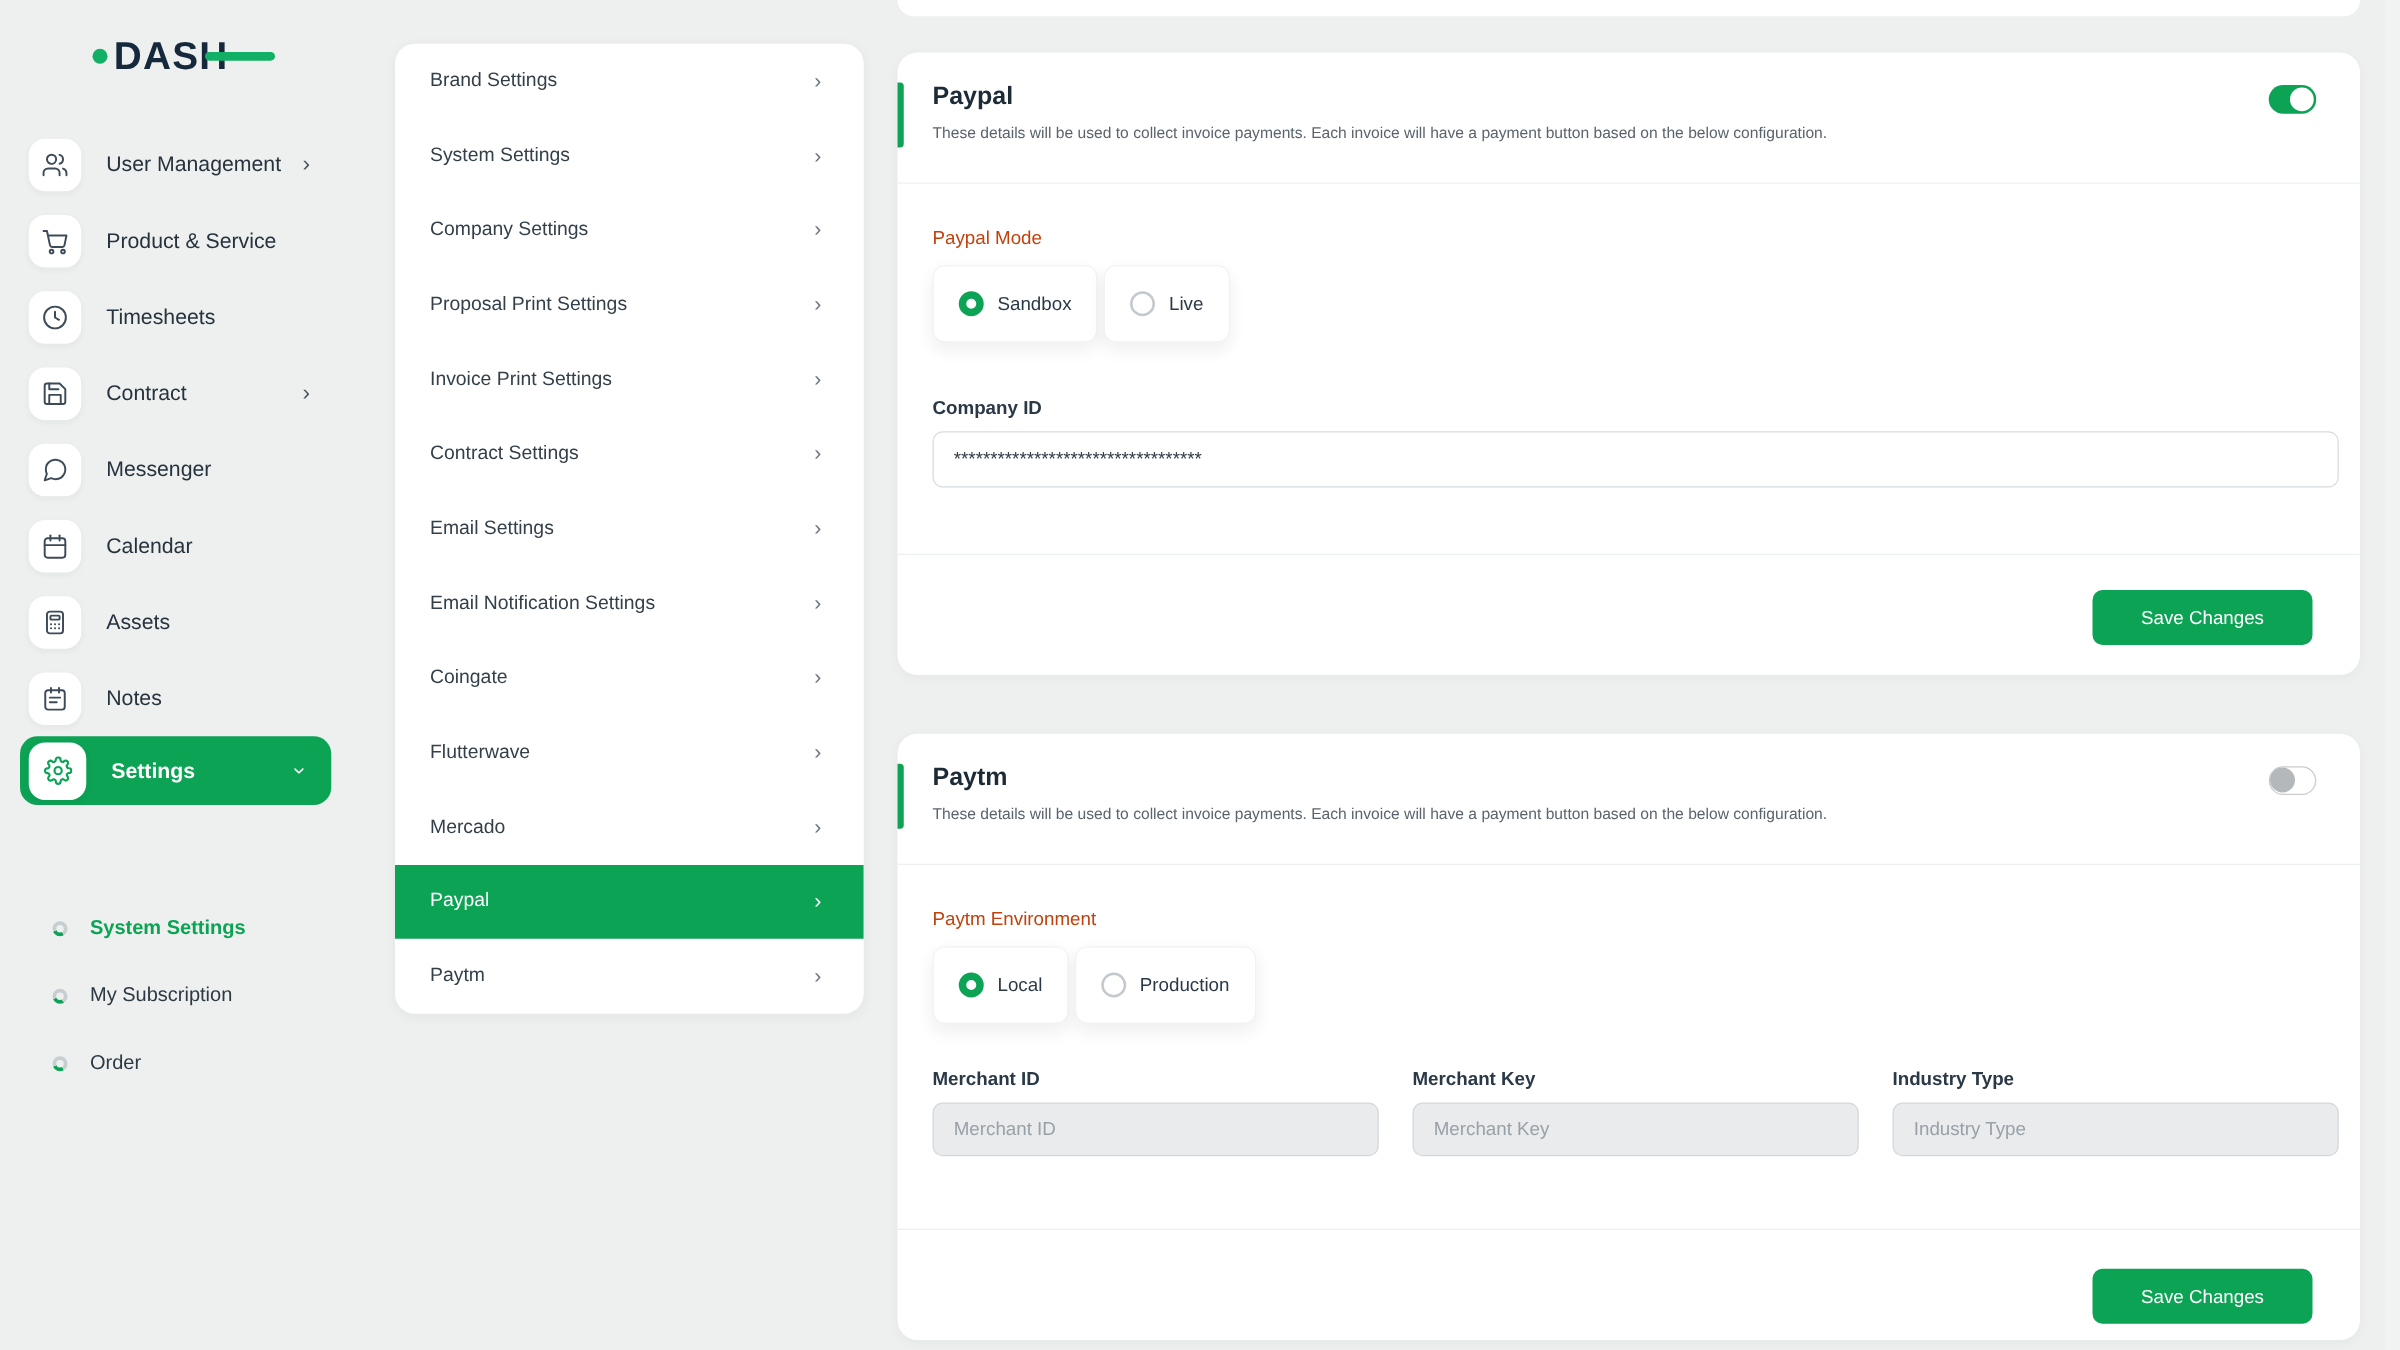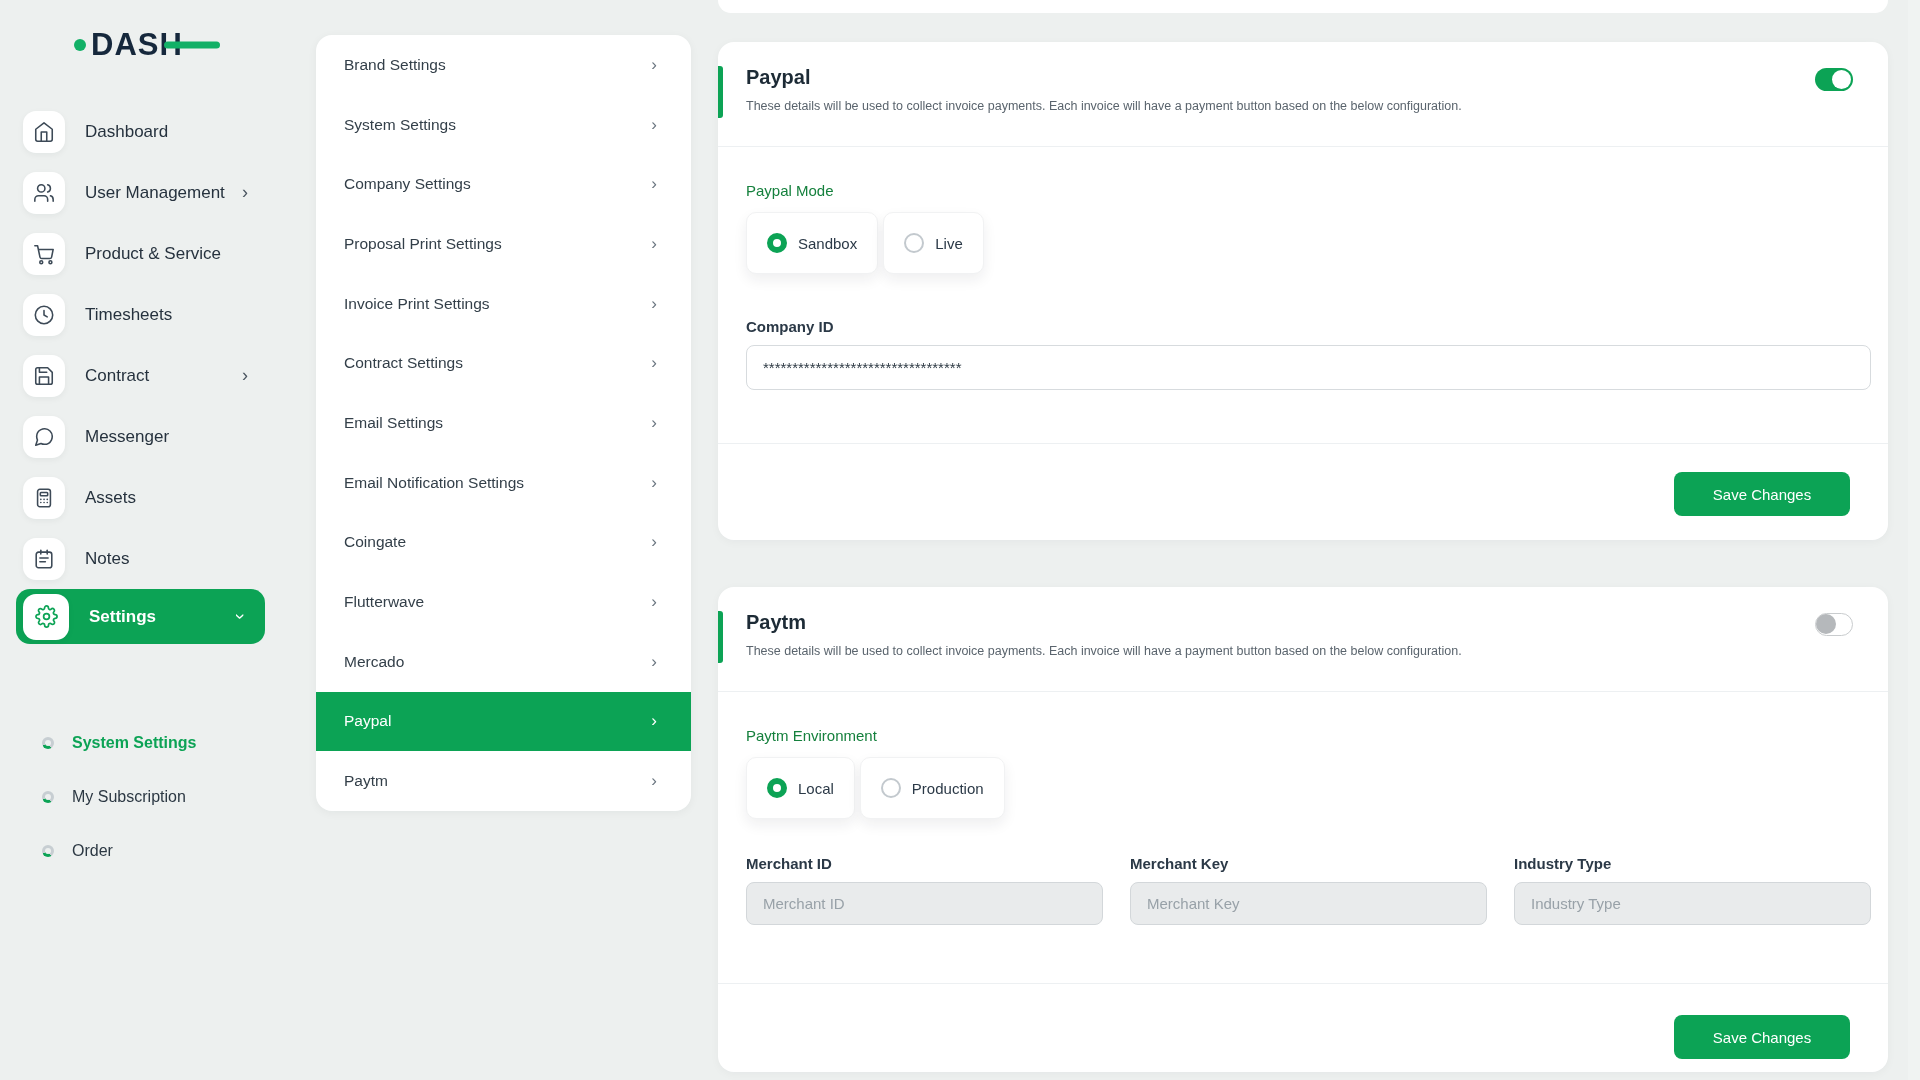--- a/index.html
+++ b/index.html
@@ -68,21 +68,21 @@
 
   
   .toggle { position:absolute; right:35px; top:26px; width:38px; height:23px; border-radius:12px; cursor:pointer; }
   .toggle.on { background:#0ca355; }
   .toggle.on .knob { position:absolute; right:2px; top:2px; width:19px; height:19px;
     border-radius:50%; background:#ffffff; }
   .toggle.off { background:#ffffff; border:1.5px solid #c9ccce; }
   .toggle.off .knob { position:absolute; left:0px; top:0px; width:20px; height:20px;
     border-radius:50%; background:#b5b8bb; }
 
-  .section-label { position:absolute; left:28px; font-size:15px; color:#15803d; }
+  .section-label { position:absolute; left:28px; font-size:15px; color:#c2410c; }
   .opt-row { position:absolute; left:28px; display:flex; gap:5px; }
   .opt-card { background:#ffffff; border:1px solid #f1f2f3; border-radius:10px;
     box-shadow:0 6px 14px rgba(25,35,45,.07); height:62px;
     display:flex; align-items:center; padding:0 20px; gap:11px; cursor:pointer; }
   .radio { width:20px; height:20px; border-radius:50%; background:#ffffff; flex:0 0 20px; }
   .radio.checked { border:6px solid #0ca355; }
   .radio.unchecked { border:2px solid #c3c9ce; }
   .opt-label { font-size:15px; color:#2b3947; }
 
   .fields { position:absolute; left:28px; right:17px; display:flex; gap:27px; }
@@ -109,29 +109,20 @@
   <div class="logo-wrap">
     <svg width="150" height="40" viewBox="0 0 150 40">
       <circle cx="8" cy="21" r="6" fill="#12b066"></circle>
       <text x="19" y="31" font-family="Liberation Sans, sans-serif" font-size="31" font-weight="900" letter-spacing="1" fill="#16283c">DASH</text>
       <rect x="92" y="17.5" width="56" height="7" rx="3.5" fill="#12b066"></rect>
     </svg>
   </div>
 
   <div class="nav">
 
-    <div class="nav-row">
-      <span class="icon-tile">
-        <svg class="ic" width="22" height="22" viewBox="0 0 24 24" fill="none" stroke="currentColor" stroke-width="1.7" stroke-linecap="round" stroke-linejoin="round">
-            <path d="M3 9l9-7 9 7v11a2 2 0 0 1-2 2H5a2 2 0 0 1-2-2z"></path>
-            <polyline points="9 22 9 12 15 12 15 22"></polyline>
-          </svg>
-      </span>
-      <span class="nav-label">Dashboard</span>
-    </div>
 
     <div class="nav-row">
       <span class="icon-tile">
         <svg class="ic" width="22" height="22" viewBox="0 0 24 24" fill="none" stroke="currentColor" stroke-width="1.7" stroke-linecap="round" stroke-linejoin="round">
             <path d="M16 21v-2a4 4 0 0 0-4-4H6a4 4 0 0 0-4 4v2"></path>
             <circle cx="9" cy="7" r="4"></circle>
             <path d="M22 21v-2a4 4 0 0 0-3-3.87"></path>
             <path d="M16 3.13a4 4 0 0 1 0 7.75"></path>
           </svg>
       </span>
@@ -174,20 +165,31 @@
 
     <div class="nav-row">
       <span class="icon-tile">
         <svg class="ic" width="22" height="22" viewBox="0 0 24 24" fill="none" stroke="currentColor" stroke-width="1.7" stroke-linecap="round" stroke-linejoin="round">
             <path d="M21 11.5a8.38 8.38 0 0 1-.9 3.8 8.5 8.5 0 0 1-7.6 4.7 8.38 8.38 0 0 1-3.8-.9L3 21l1.9-5.7a8.38 8.38 0 0 1-.9-3.8 8.5 8.5 0 0 1 4.7-7.6 8.38 8.38 0 0 1 3.8-.9h.5a8.48 8.48 0 0 1 8 8z"></path>
           </svg>
       </span>
       <span class="nav-label">Messenger</span>
     </div>
 
+    <div class="nav-row">
+      <span class="icon-tile">
+        <svg class="ic" width="22" height="22" viewBox="0 0 24 24" fill="none" stroke="currentColor" stroke-width="1.7" stroke-linecap="round" stroke-linejoin="round">
+            <rect x="3" y="5" width="18" height="17" rx="2.5"></rect>
+            <line x1="16" y1="2.5" x2="16" y2="7"></line>
+            <line x1="8" y1="2.5" x2="8" y2="7"></line>
+            <line x1="3" y1="11" x2="21" y2="11"></line>
+          </svg>
+      </span>
+      <span class="nav-label">Calendar</span>
+    </div>
 
     <div class="nav-row">
       <span class="icon-tile">
         <svg class="ic" width="22" height="22" viewBox="0 0 24 24" fill="none" stroke="currentColor" stroke-width="1.7" stroke-linecap="round" stroke-linejoin="round">
             <rect x="5" y="2.5" width="14" height="19" rx="2.5"></rect>
             <rect x="8" y="6" width="8" height="3.5" rx="0.8"></rect>
             <line x1="8.5" y1="13.5" x2="8.6" y2="13.5"></line>
             <line x1="12" y1="13.5" x2="12.1" y2="13.5"></line>
             <line x1="15.5" y1="13.5" x2="15.6" y2="13.5"></line>
             <line x1="8.5" y1="17" x2="8.6" y2="17"></line>

